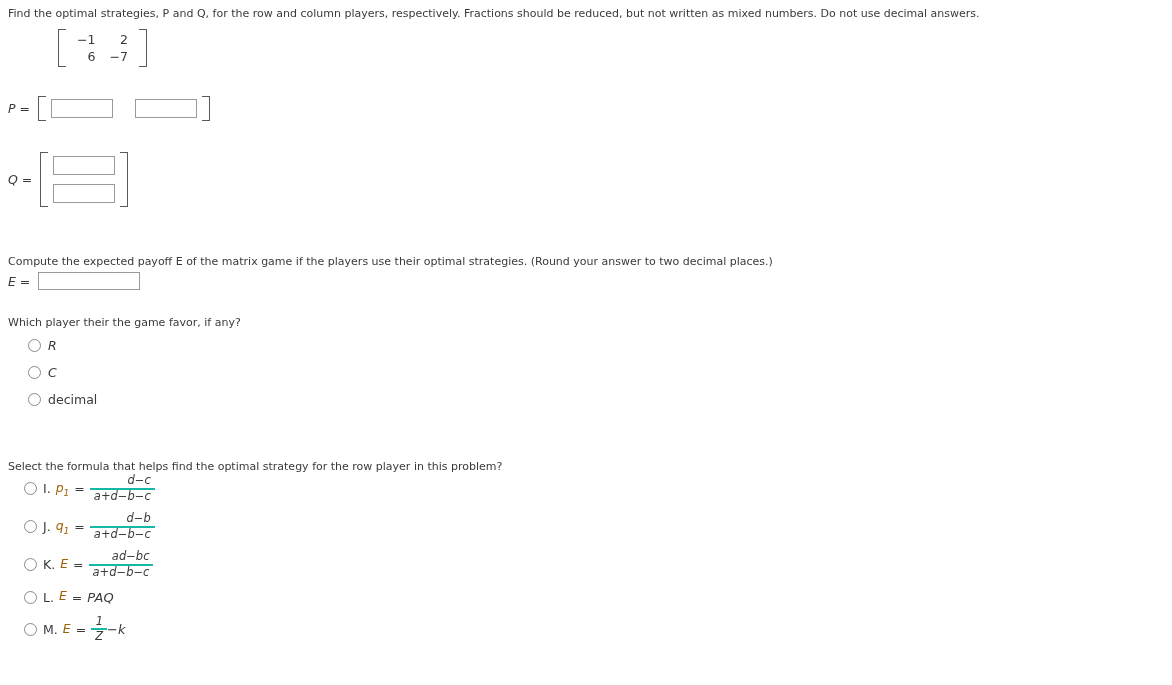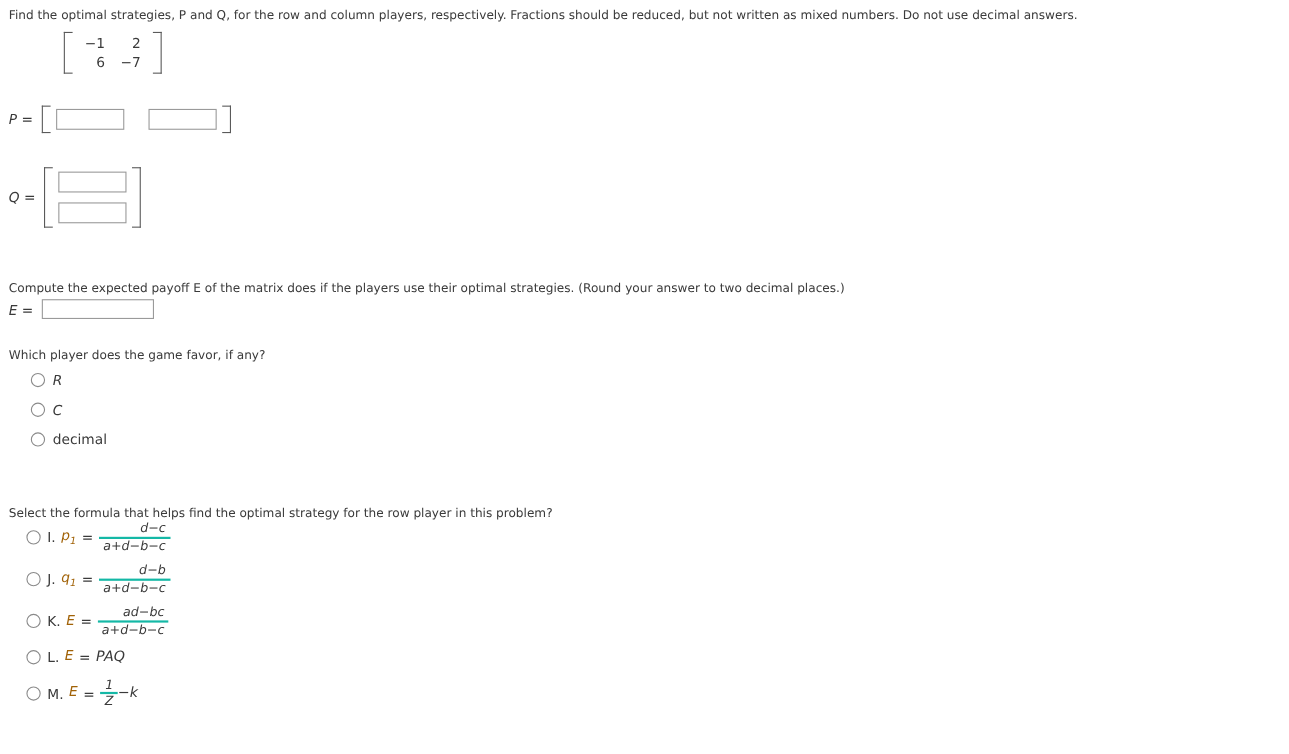--- a/index.html
+++ b/index.html
@@ -249,27 +249,27 @@
   <span class="bracket-wrap">
     <span class="brk brk-l"></span>
     <span id="q-cells">
       <input class="ansbox qbox" type="text" value="" style="">
       <input class="ansbox qbox" type="text" value="" style="">
     </span>
     <span class="brk brk-r"></span>
   </span>
 </div>
 
-<div id="payoff-question" class="prose">Compute the expected payoff E of the matrix does if the players use their optimal strategies. (Round your answer to two decimal places.)</div>
+<div id="payoff-question" class="prose">Compute the expected payoff E of the matrix game if the players use their optimal strategies. (Round your answer to two decimal places.)</div>
 <div id="e-row">
   <span id="e-label">E =</span>
   <input id="e-input" class="ansbox" type="text" value="" style="">
 </div>
 
-<div id="favor-question" class="prose">Which player does the game favor, if any?</div>
+<div id="favor-question" class="prose">Which player their the game favor, if any?</div>
 <div id="favor-options">
   <div class="opt">
     <span class="radio"></span>
     <span class="opt-label it">R</span>
   </div>
   <div class="opt">
     <span class="radio"></span>
     <span class="opt-label it">C</span>
   </div>
   <div class="opt">

